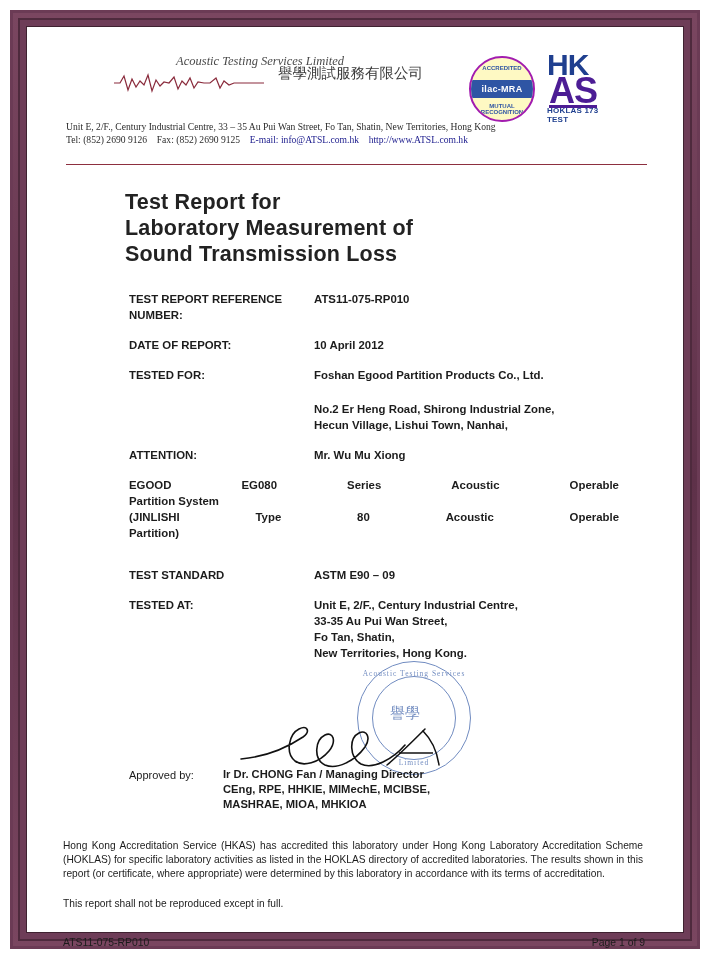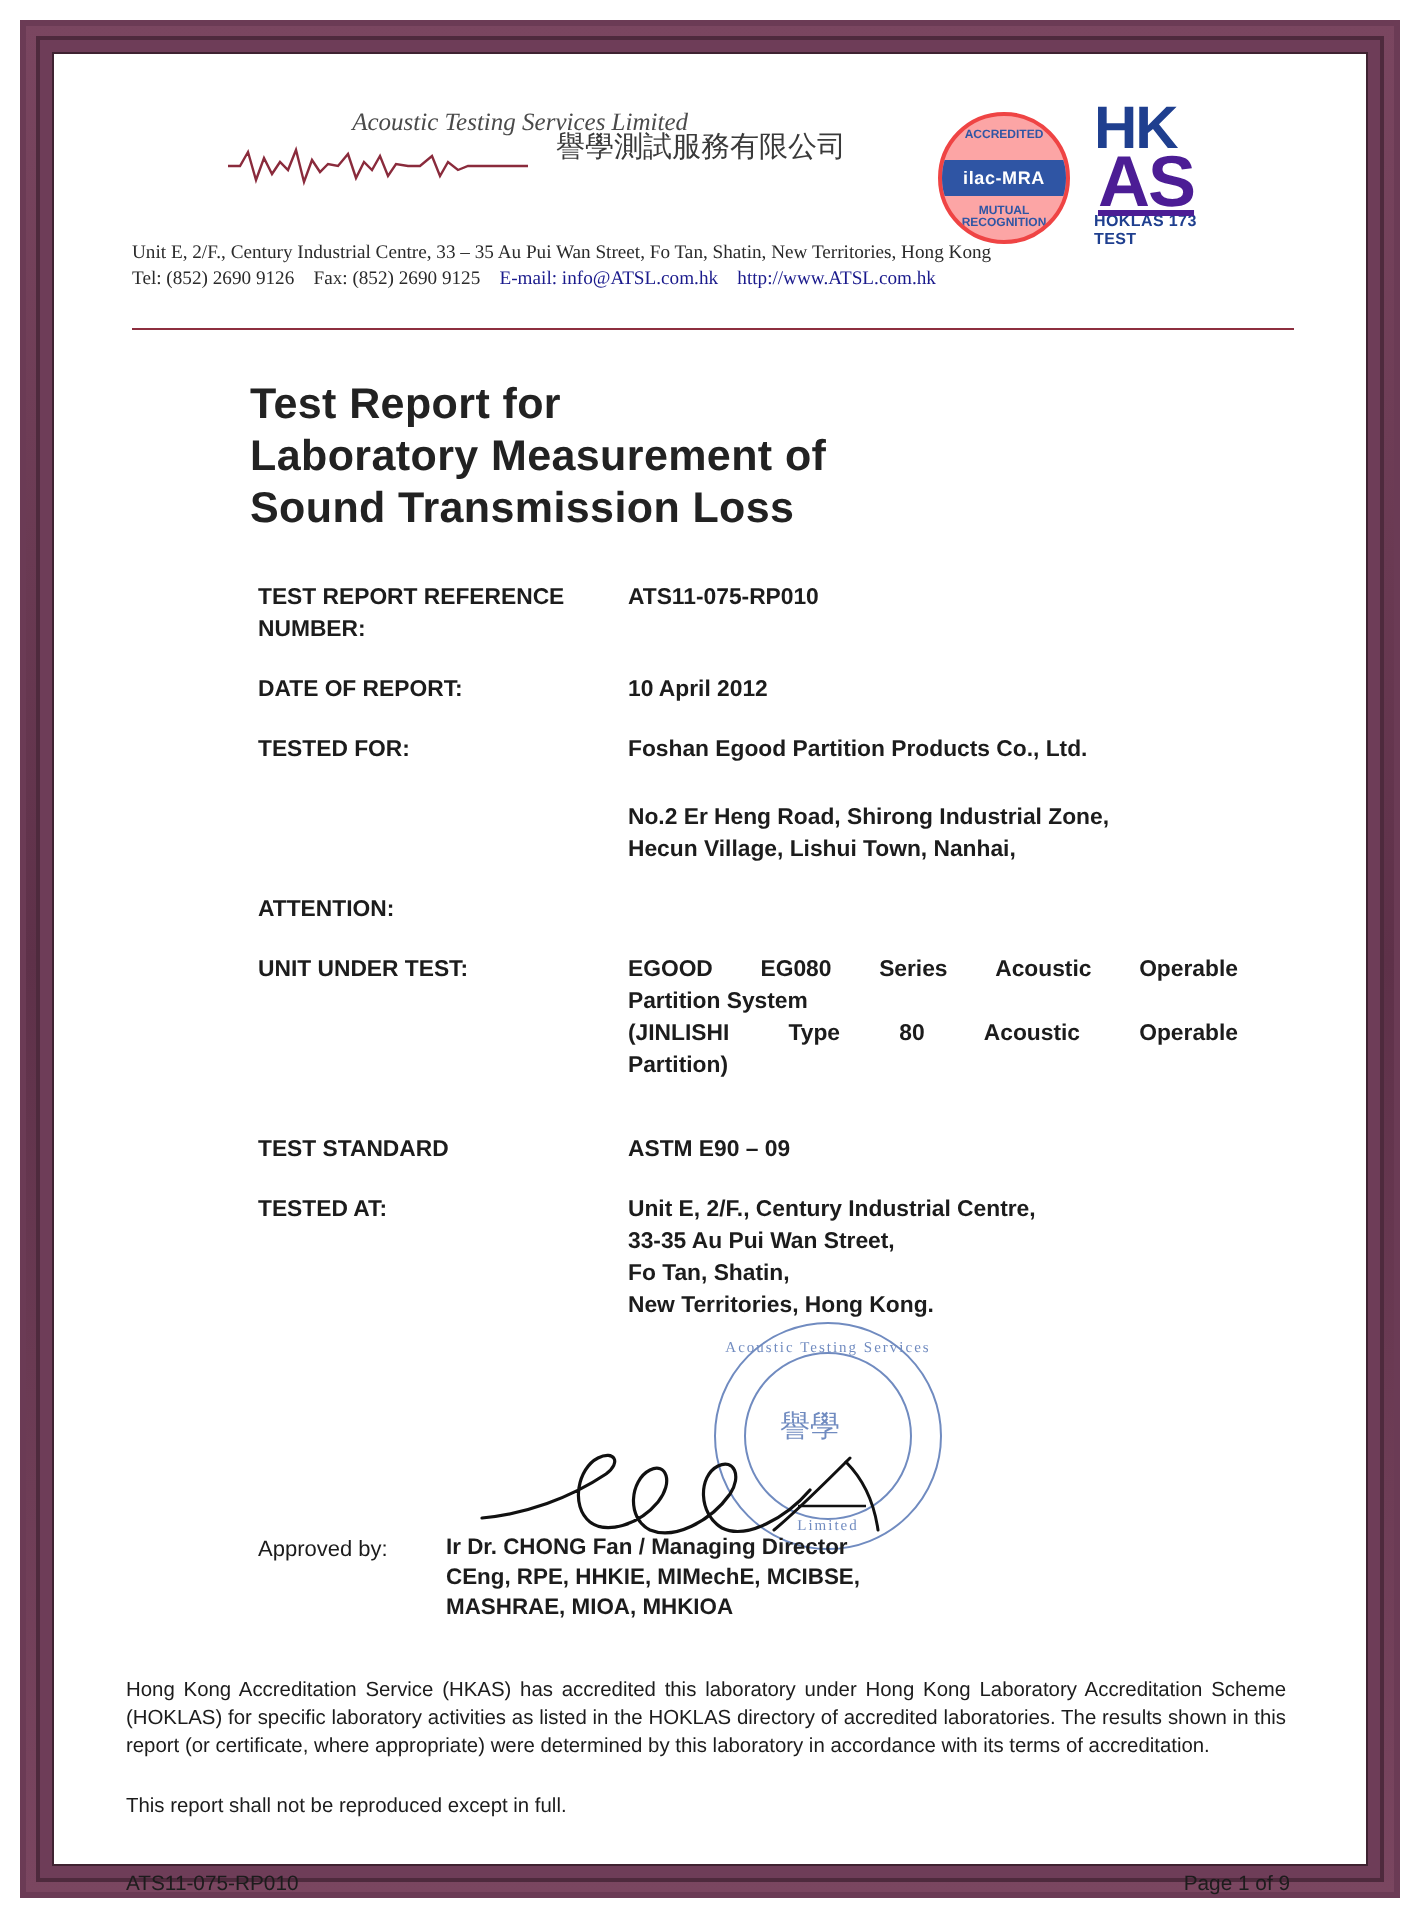--- a/index.html
+++ b/index.html
@@ -116,22 +116,22 @@
   .addr .line2 { letter-spacing: 0px; }
   .addr .mail { color: #1a1a8c; }
   .addr .web { color: #1a1a8c; }
 
   
   .mark-ilac {
     position: absolute;
     right: 112px; top: 6px;
     width: 62px; height: 62px;
     border-radius: 50%;
-    border: 2px solid #ef4444;
-    background: #fca5a5;
+    border: 2px solid #a21caf;
+    background: #fef9c3;
     overflow: hidden;
   }
   .mark-ilac .band {
     position: absolute;
     left: 0; top: 22px;
     width: 100%; height: 18px;
     background: #2f55a4;
     color: #fff;
     font-size: 9px;
     font-weight: bold;
@@ -384,24 +384,24 @@
         <div class="value">Foshan Egood Partition Products Co., Ltd.</div>
       </div>
 
       <div class="subvalue" style="margin-top:18px;">
         <div>No.2 Er Heng Road, Shirong Industrial Zone,</div>
         <div>Hecun Village, Lishui Town, Nanhai,</div>
       </div>
 
       <div class="row">
         <div class="label">ATTENTION:</div>
+        <div class="value">Mr. Wu Mu Xiong</div>
       </div>
 
       <div class="row">
-        <div class="label">UNIT UNDER TEST:</div>
         <div class="value">
           <div class="stretch">
             <span>EGOOD</span>
             <span>EG080</span>
             <span>Series</span>
             <span>Acoustic</span>
             <span>Operable</span>
           </div>
           <div>Partition System</div>
           <div class="stretch">

